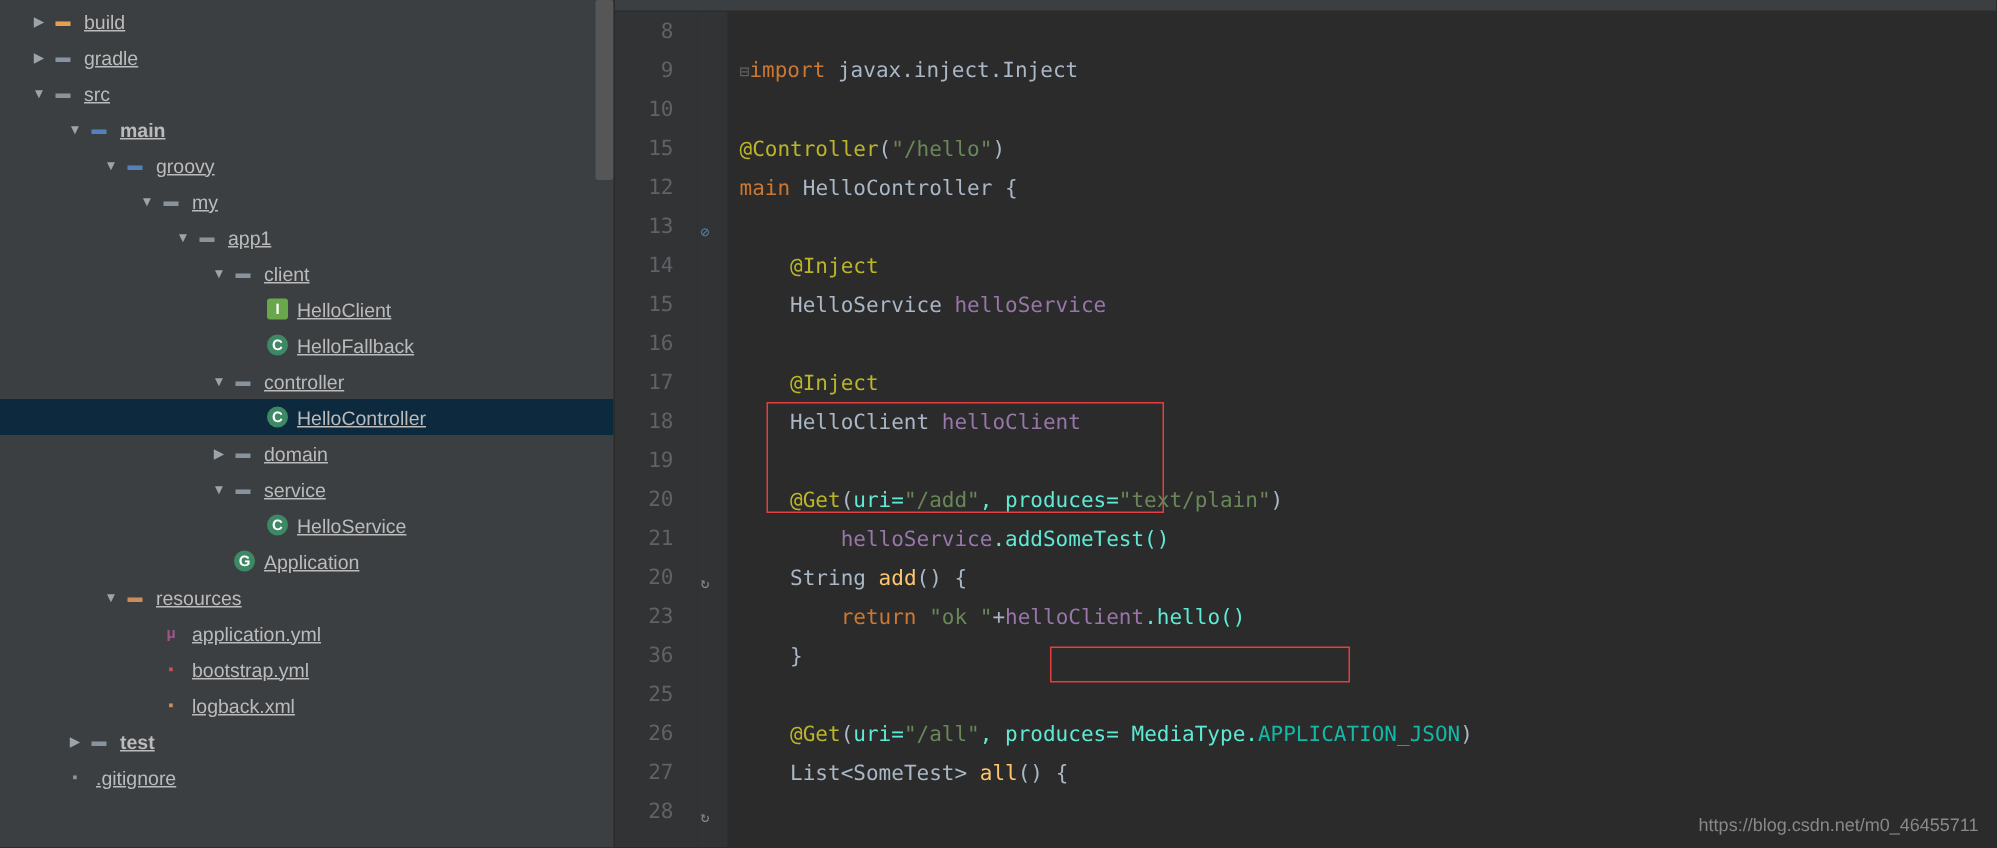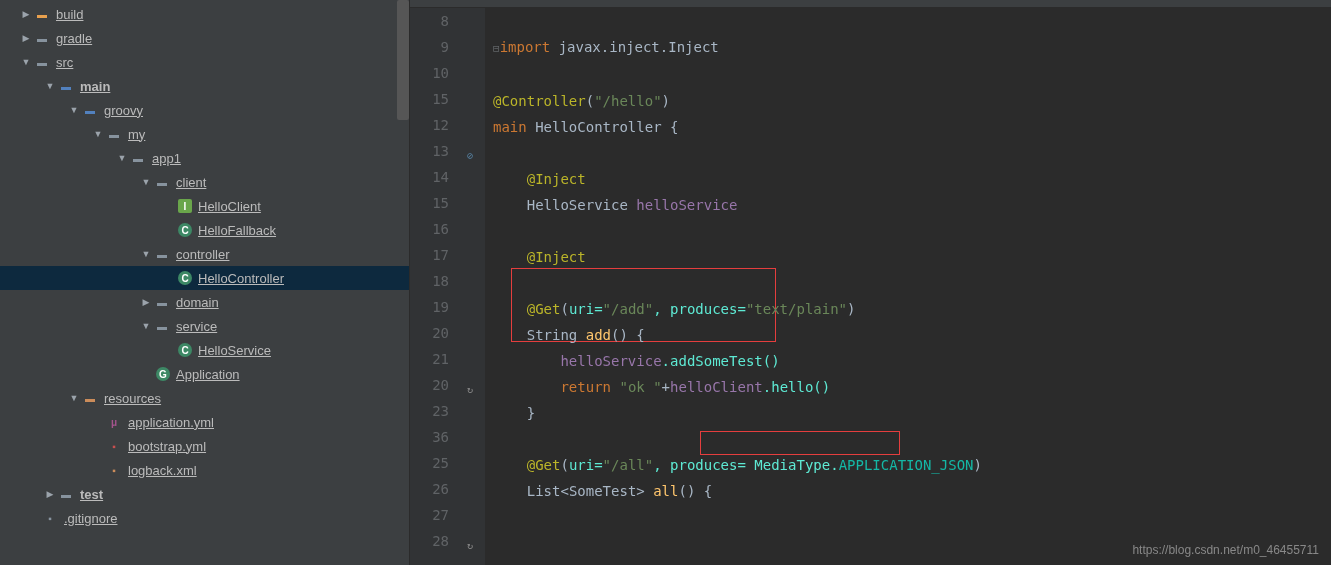--- a/index.html
+++ b/index.html
@@ -335,24 +335,25 @@
         <div class="code-line"> </div>
         <div class="code-line"><span class="fold-marker">⊟</span><span class="kw">import</span><span class="pkg"> javax.inject.Inject</span></div>
         <div class="code-line"> </div>
         <div class="code-line"><span class="anno">@Controller</span><span class="paren">(</span><span class="str">"/hello"</span><span class="paren">)</span></div>
         <div class="code-line"><span class="kw">main </span><span class="ctype">HelloController </span><span class="paren">{</span></div>
         <div class="code-line"> </div>
         <div class="code-line"><span>    </span><span class="anno">@Inject</span></div>
         <div class="code-line"><span>    </span><span class="ctype">HelloService </span><span class="var">helloService</span></div>
         <div class="code-line"> </div>
         <div class="code-line"><span>    </span><span class="anno">@Inject</span></div>
+        <div class="code-line"><span>    </span><span class="ctype">HelloClient </span><span class="var">helloClient</span></div>
         <div class="code-line"> </div>
         <div class="code-line"><span>    </span><span class="anno">@Get</span><span class="paren">(</span><span class="ident">uri=</span><span class="str">"/add"</span><span class="ident">, </span><span class="ident">produces=</span><span class="str">"text/plain"</span><span class="paren">)</span></div>
+        <div class="code-line"><span>        </span><span class="var">helloService</span><span class="ident">.</span><span class="ident">addSomeTest()</span></div>
         <div class="code-line"><span>    </span><span class="ctype">String </span><span class="fn">add</span><span class="paren">() {</span></div>
-        <div class="code-line"><span>        </span><span class="var">helloService</span><span class="ident">.</span><span class="ident">addSomeTest()</span></div>
         <div class="code-line"><span>        </span><span class="kw">return </span><span class="str">"ok "</span><span class="op">+</span><span class="var">helloClient</span><span class="ident">.</span><span class="ident">hello()</span></div>
         <div class="code-line"><span>    </span><span class="paren">}</span></div>
         <div class="code-line"> </div>
         <div class="code-line"><span>    </span><span class="anno">@Get</span><span class="paren">(</span><span class="ident">uri=</span><span class="str">"/all"</span><span class="ident">, </span><span class="ident">produces= </span><span class="ident">MediaType.</span><span class="const">APPLICATION_JSON</span><span class="paren">)</span></div>
         <div class="code-line"><span>    </span><span class="ctype">List&lt;</span><span class="ctype">SomeTest</span><span class="ctype">&gt; </span><span class="fn">all</span><span class="paren">() {</span></div>
       </div>
     </div>
     <div class="watermark">https://blog.csdn.net/m0_46455711</div>
   </div>
 </div>

